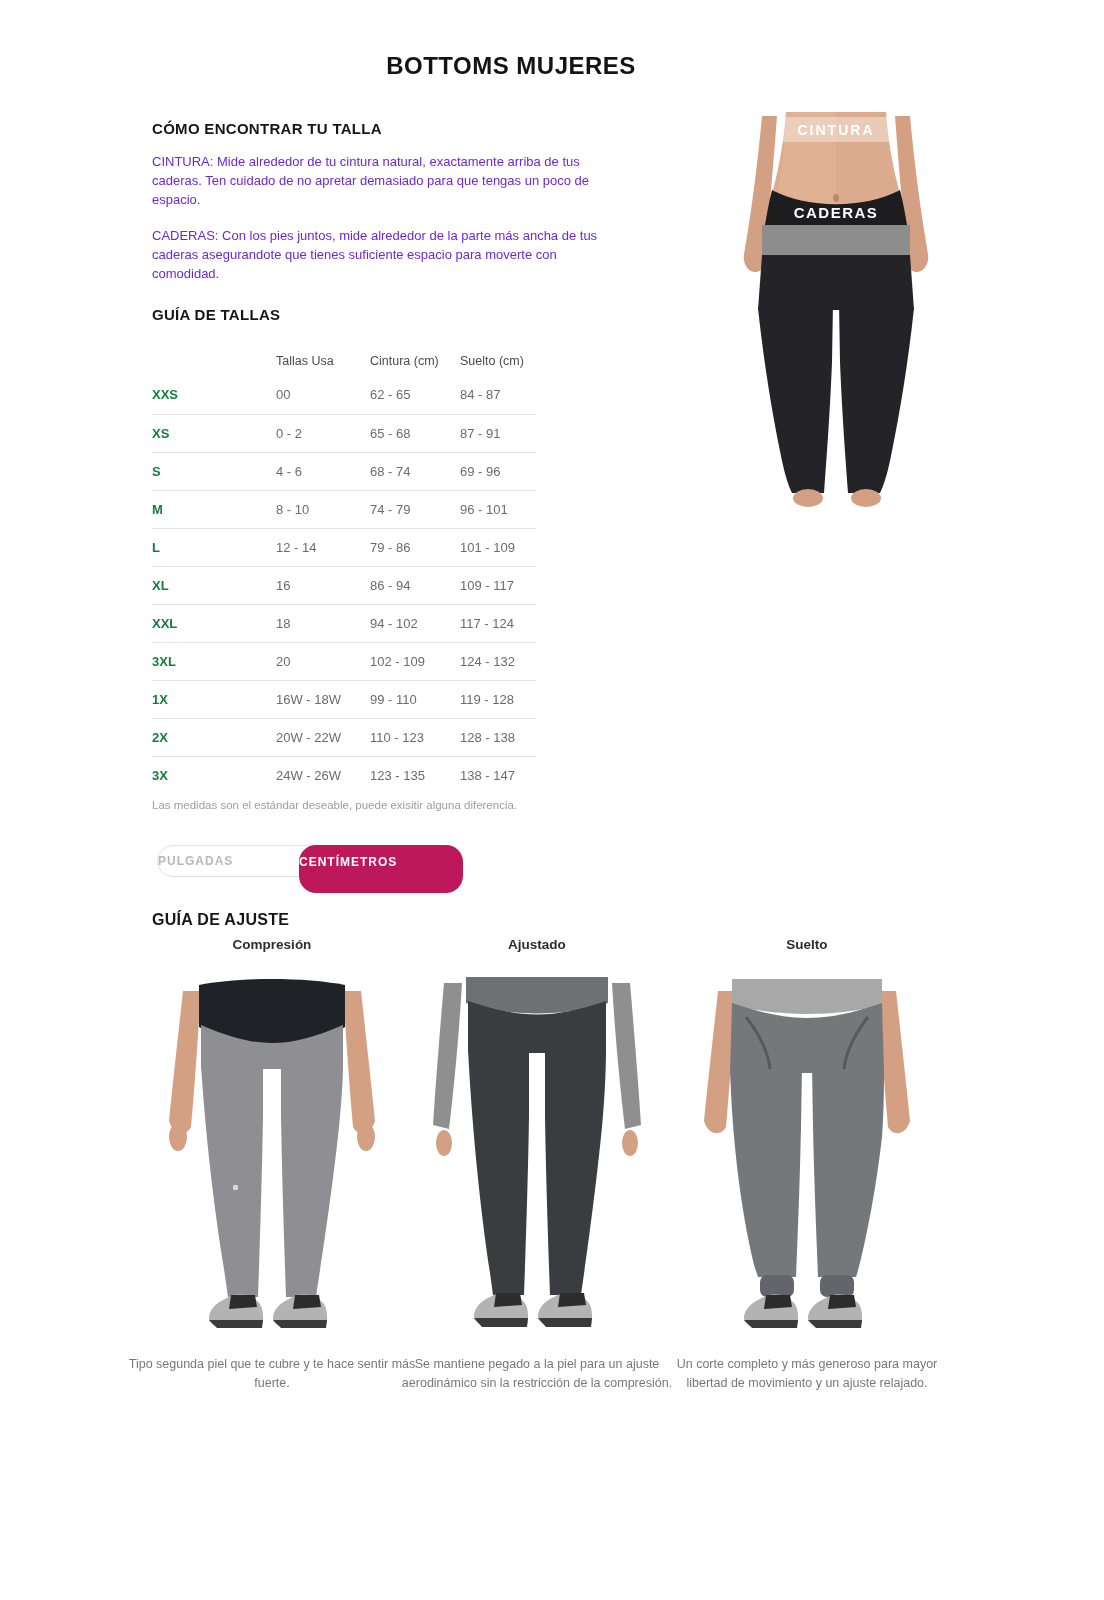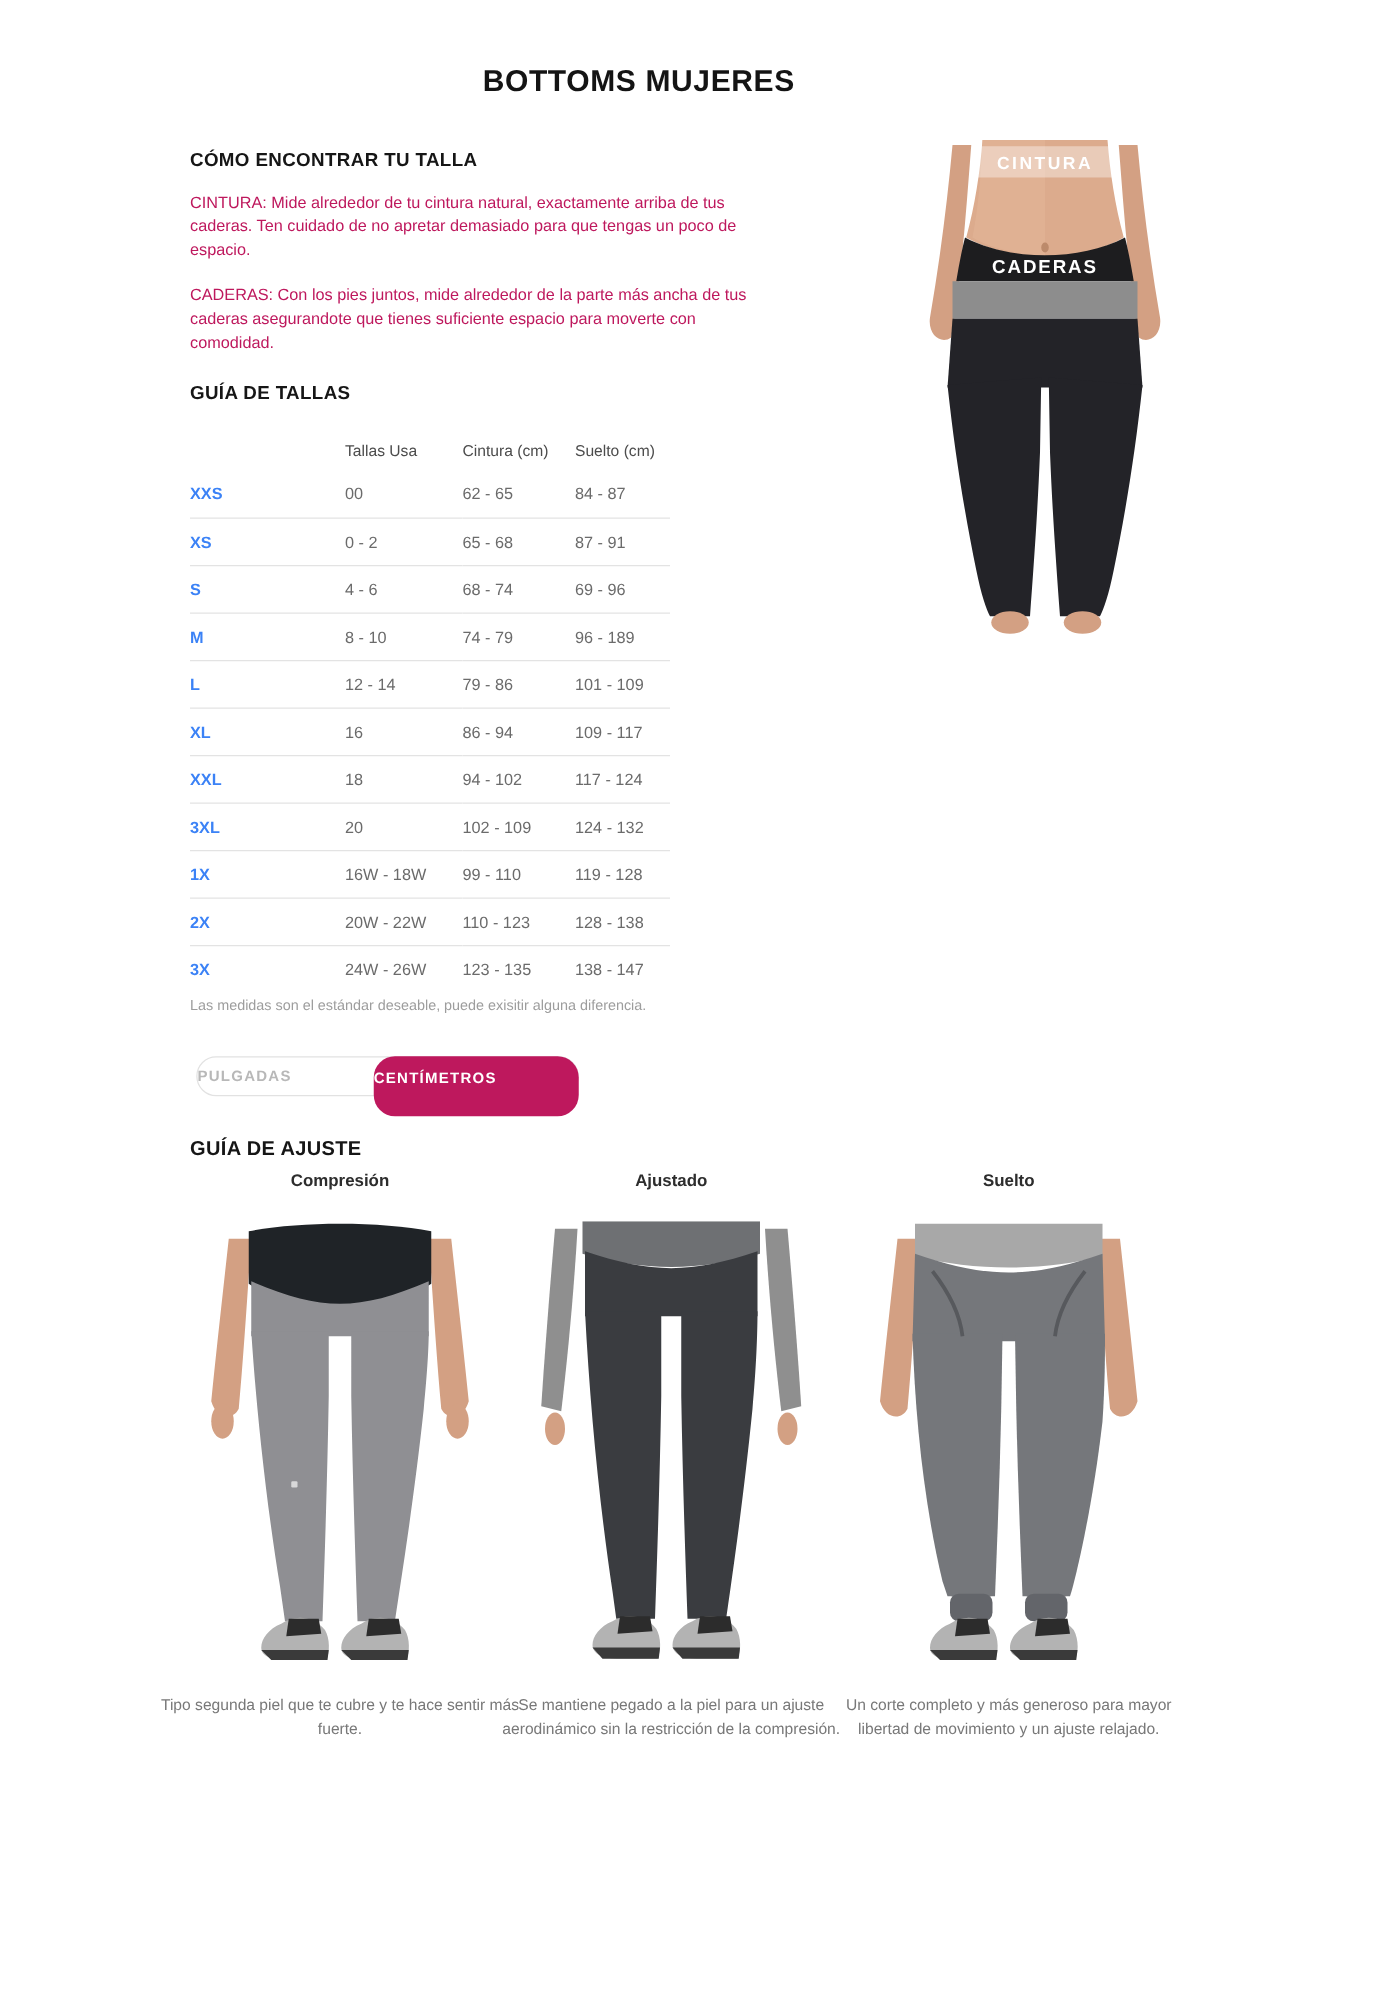--- a/index.html
+++ b/index.html
@@ -10,34 +10,34 @@
   .page-title { position:absolute; top:52px; left:0; width:1022px; text-align:center;
     font-size:24px; font-weight:bold; letter-spacing:.5px; color:#141414; }
 
   .sec-heading { position:absolute; left:152px; font-size:15px; font-weight:bold;
     color:#161616; letter-spacing:.3px; }
   .howto-heading { top:120px; }
   .tallas-heading { top:306px; }
   .ajuste-heading { top:911px; font-size:16px; }
 
   .para { position:absolute; left:152px; width:474px; font-size:13px; line-height:1.45;
-    color:#be185d; }
+    color:#6d28d9; }
   .para-cintura { top:153px; }
   .para-caderas { top:227px; }
 
   
   .size-table { position:absolute; top:346px; left:152px; width:384px;
     border-collapse:collapse; table-layout:fixed; }
   .size-table col.c0 { width:124px; } .size-table col.c1 { width:94px; }
   .size-table col.c2 { width:90px; }  .size-table col.c3 { width:76px; }
   .size-table th { text-align:left; font-weight:normal; font-size:12.5px; color:#4c4c4c;
     height:30px; vertical-align:middle; }
   .size-table td { height:38px; vertical-align:middle; font-size:13px; color:#6b6b6b; }
   .size-table tbody tr + tr td { border-top:1px solid #e3e3e3; }
-  .size-table td.size-cell { font-weight:bold; color:#3b82f6; }
+  .size-table td.size-cell { font-weight:bold; color:#15803d; }
 
   .table-note { position:absolute; top:799px; left:152px; font-size:11.5px; color:#9d9d9d; }
 
   
   .units-toggle { position:absolute; top:845px; left:157px; width:306px; height:32px;
     border:1px solid #e2e2e2; border-radius:17px; background:#fff; }
   .seg { position:absolute; font-size:12px; font-weight:bold; letter-spacing:1px;
     text-align:left; cursor:pointer; }
   .seg-inactive { left:0; top:0; width:146px; height:30px; line-height:30px; color:#b8b8b8; }
   .seg-active { right:-1px; top:-1px; width:164px; height:48px; line-height:34px;
@@ -127,21 +127,21 @@
       <tr>
         <td class="size-cell">S</td>
         <td>4 - 6</td>
         <td>68 - 74</td>
         <td>69 - 96</td>
       </tr>
       <tr>
         <td class="size-cell">M</td>
         <td>8 - 10</td>
         <td>74 - 79</td>
-        <td>96 - 189</td>
+        <td>96 - 101</td>
       </tr>
       <tr>
         <td class="size-cell">L</td>
         <td>12 - 14</td>
         <td>79 - 86</td>
         <td>101 - 109</td>
       </tr>
       <tr>
         <td class="size-cell">XL</td>
         <td>16</td>

